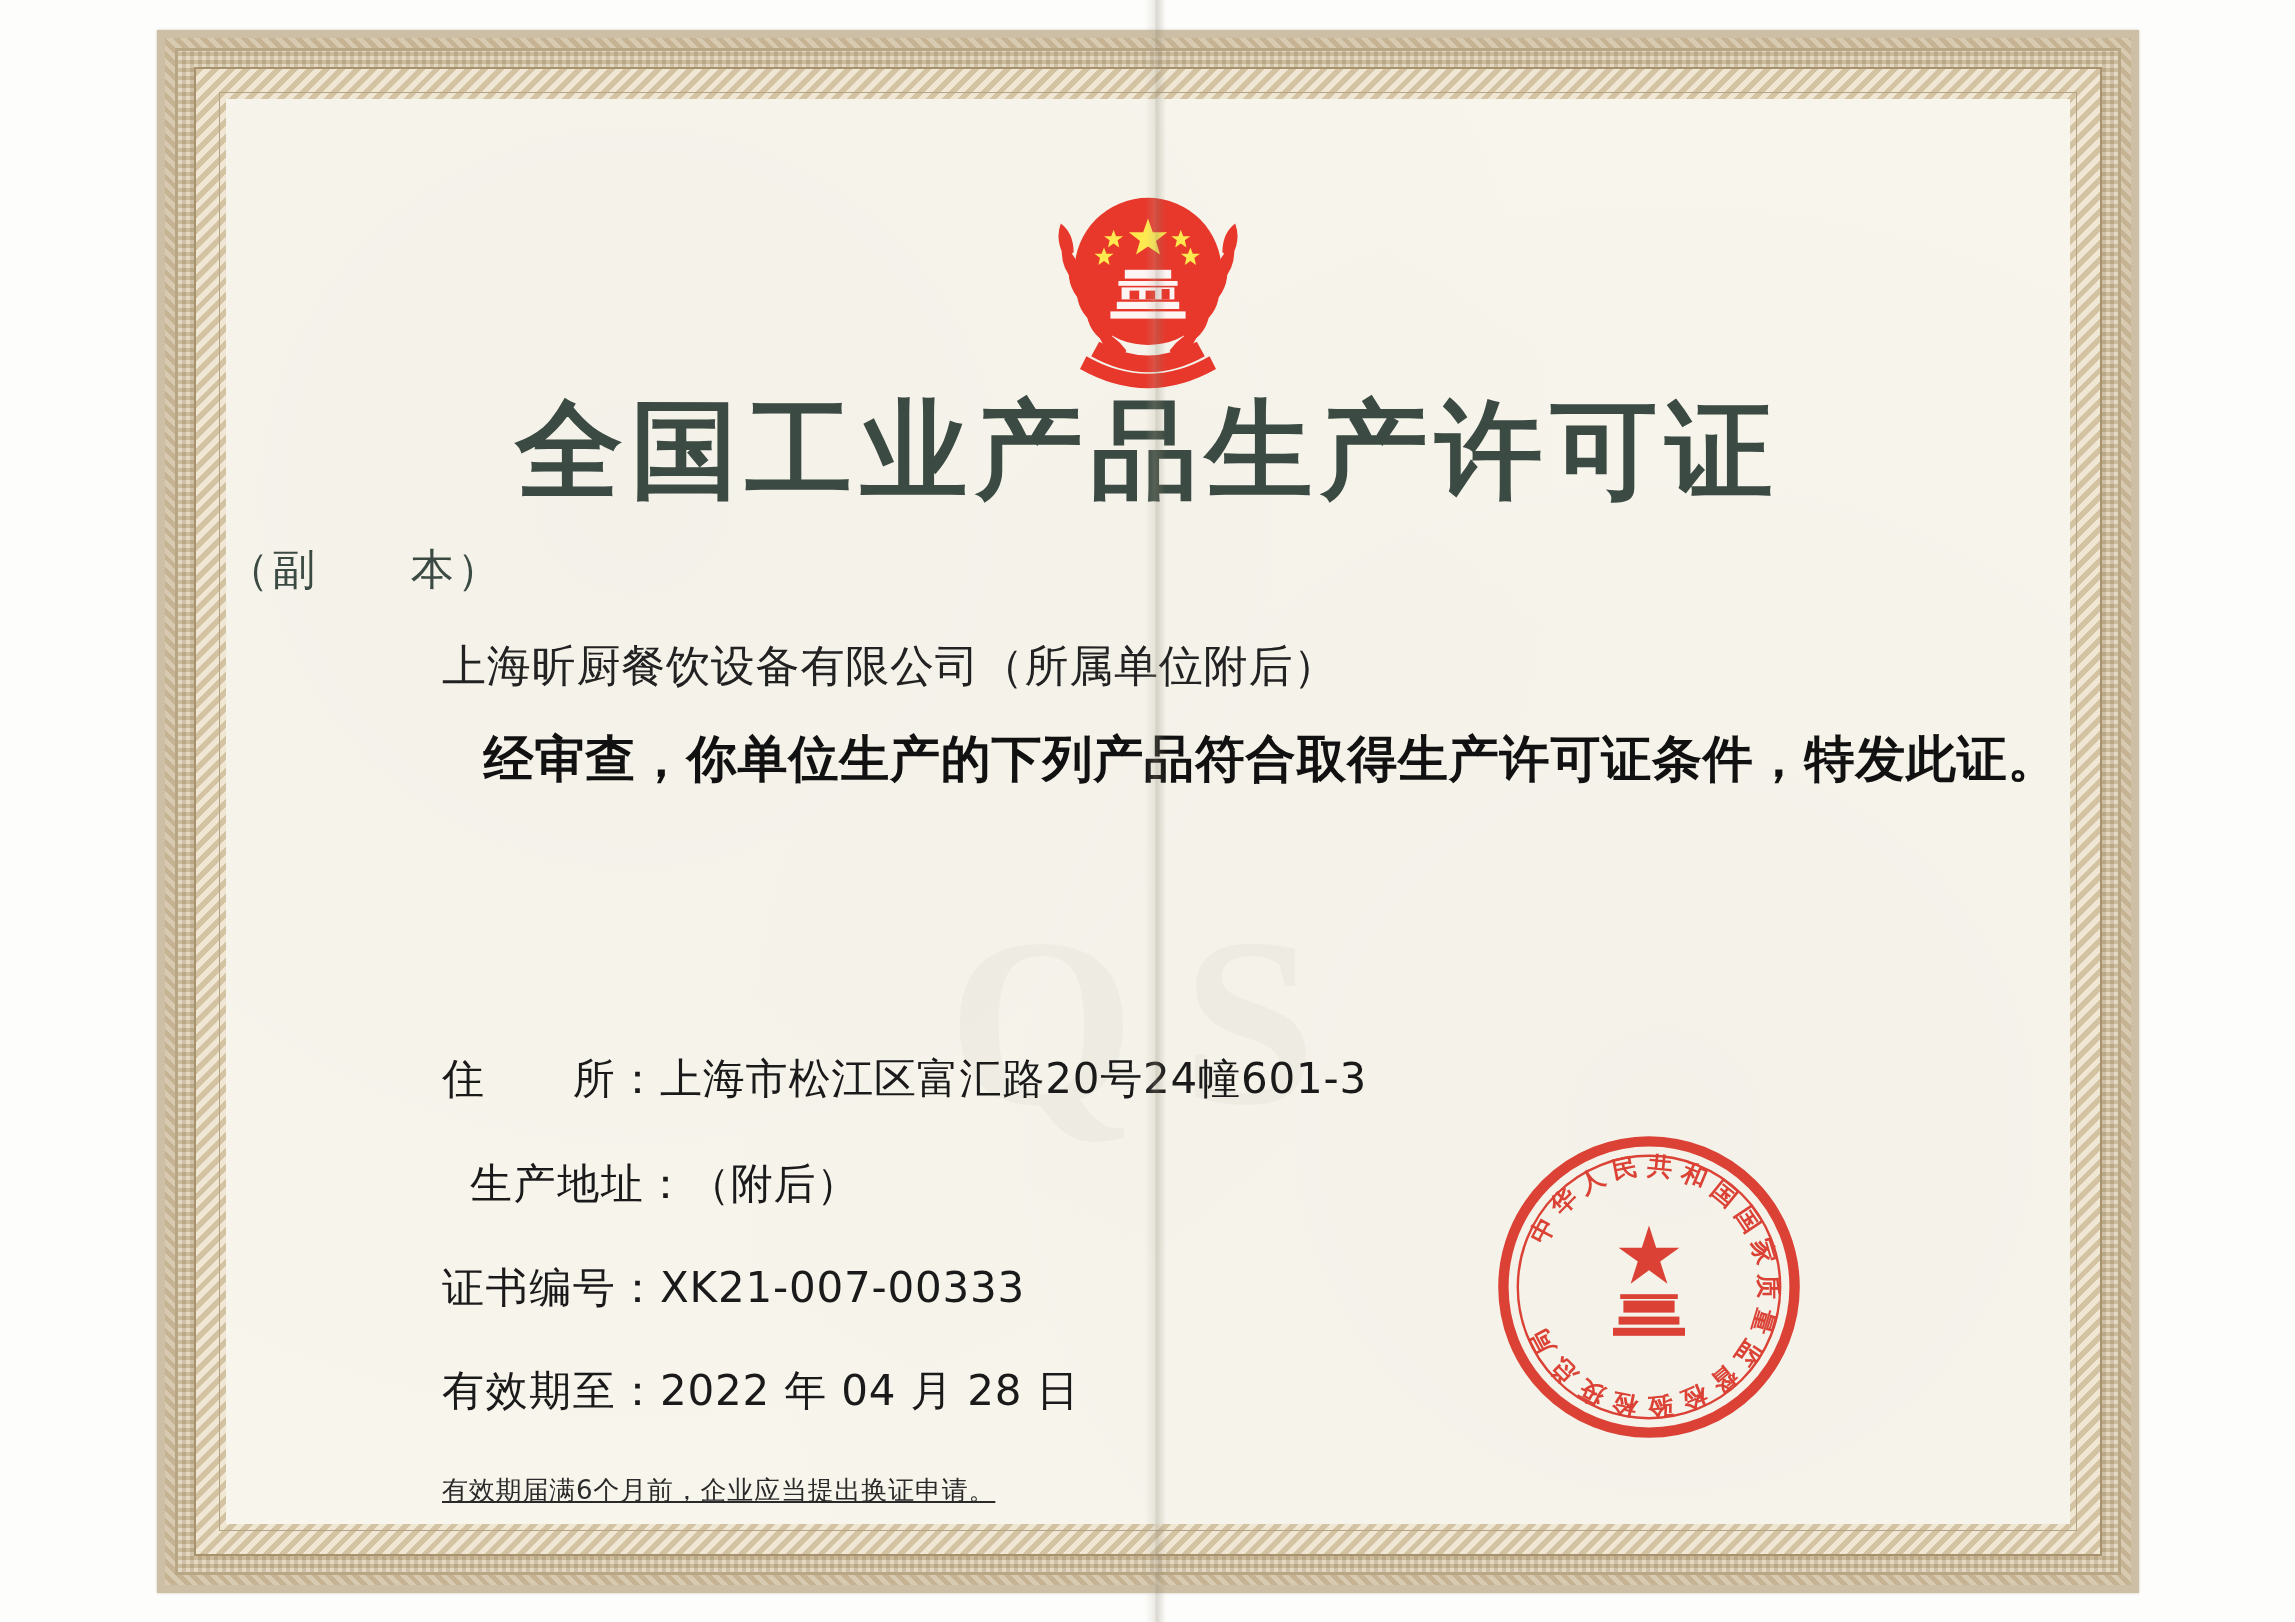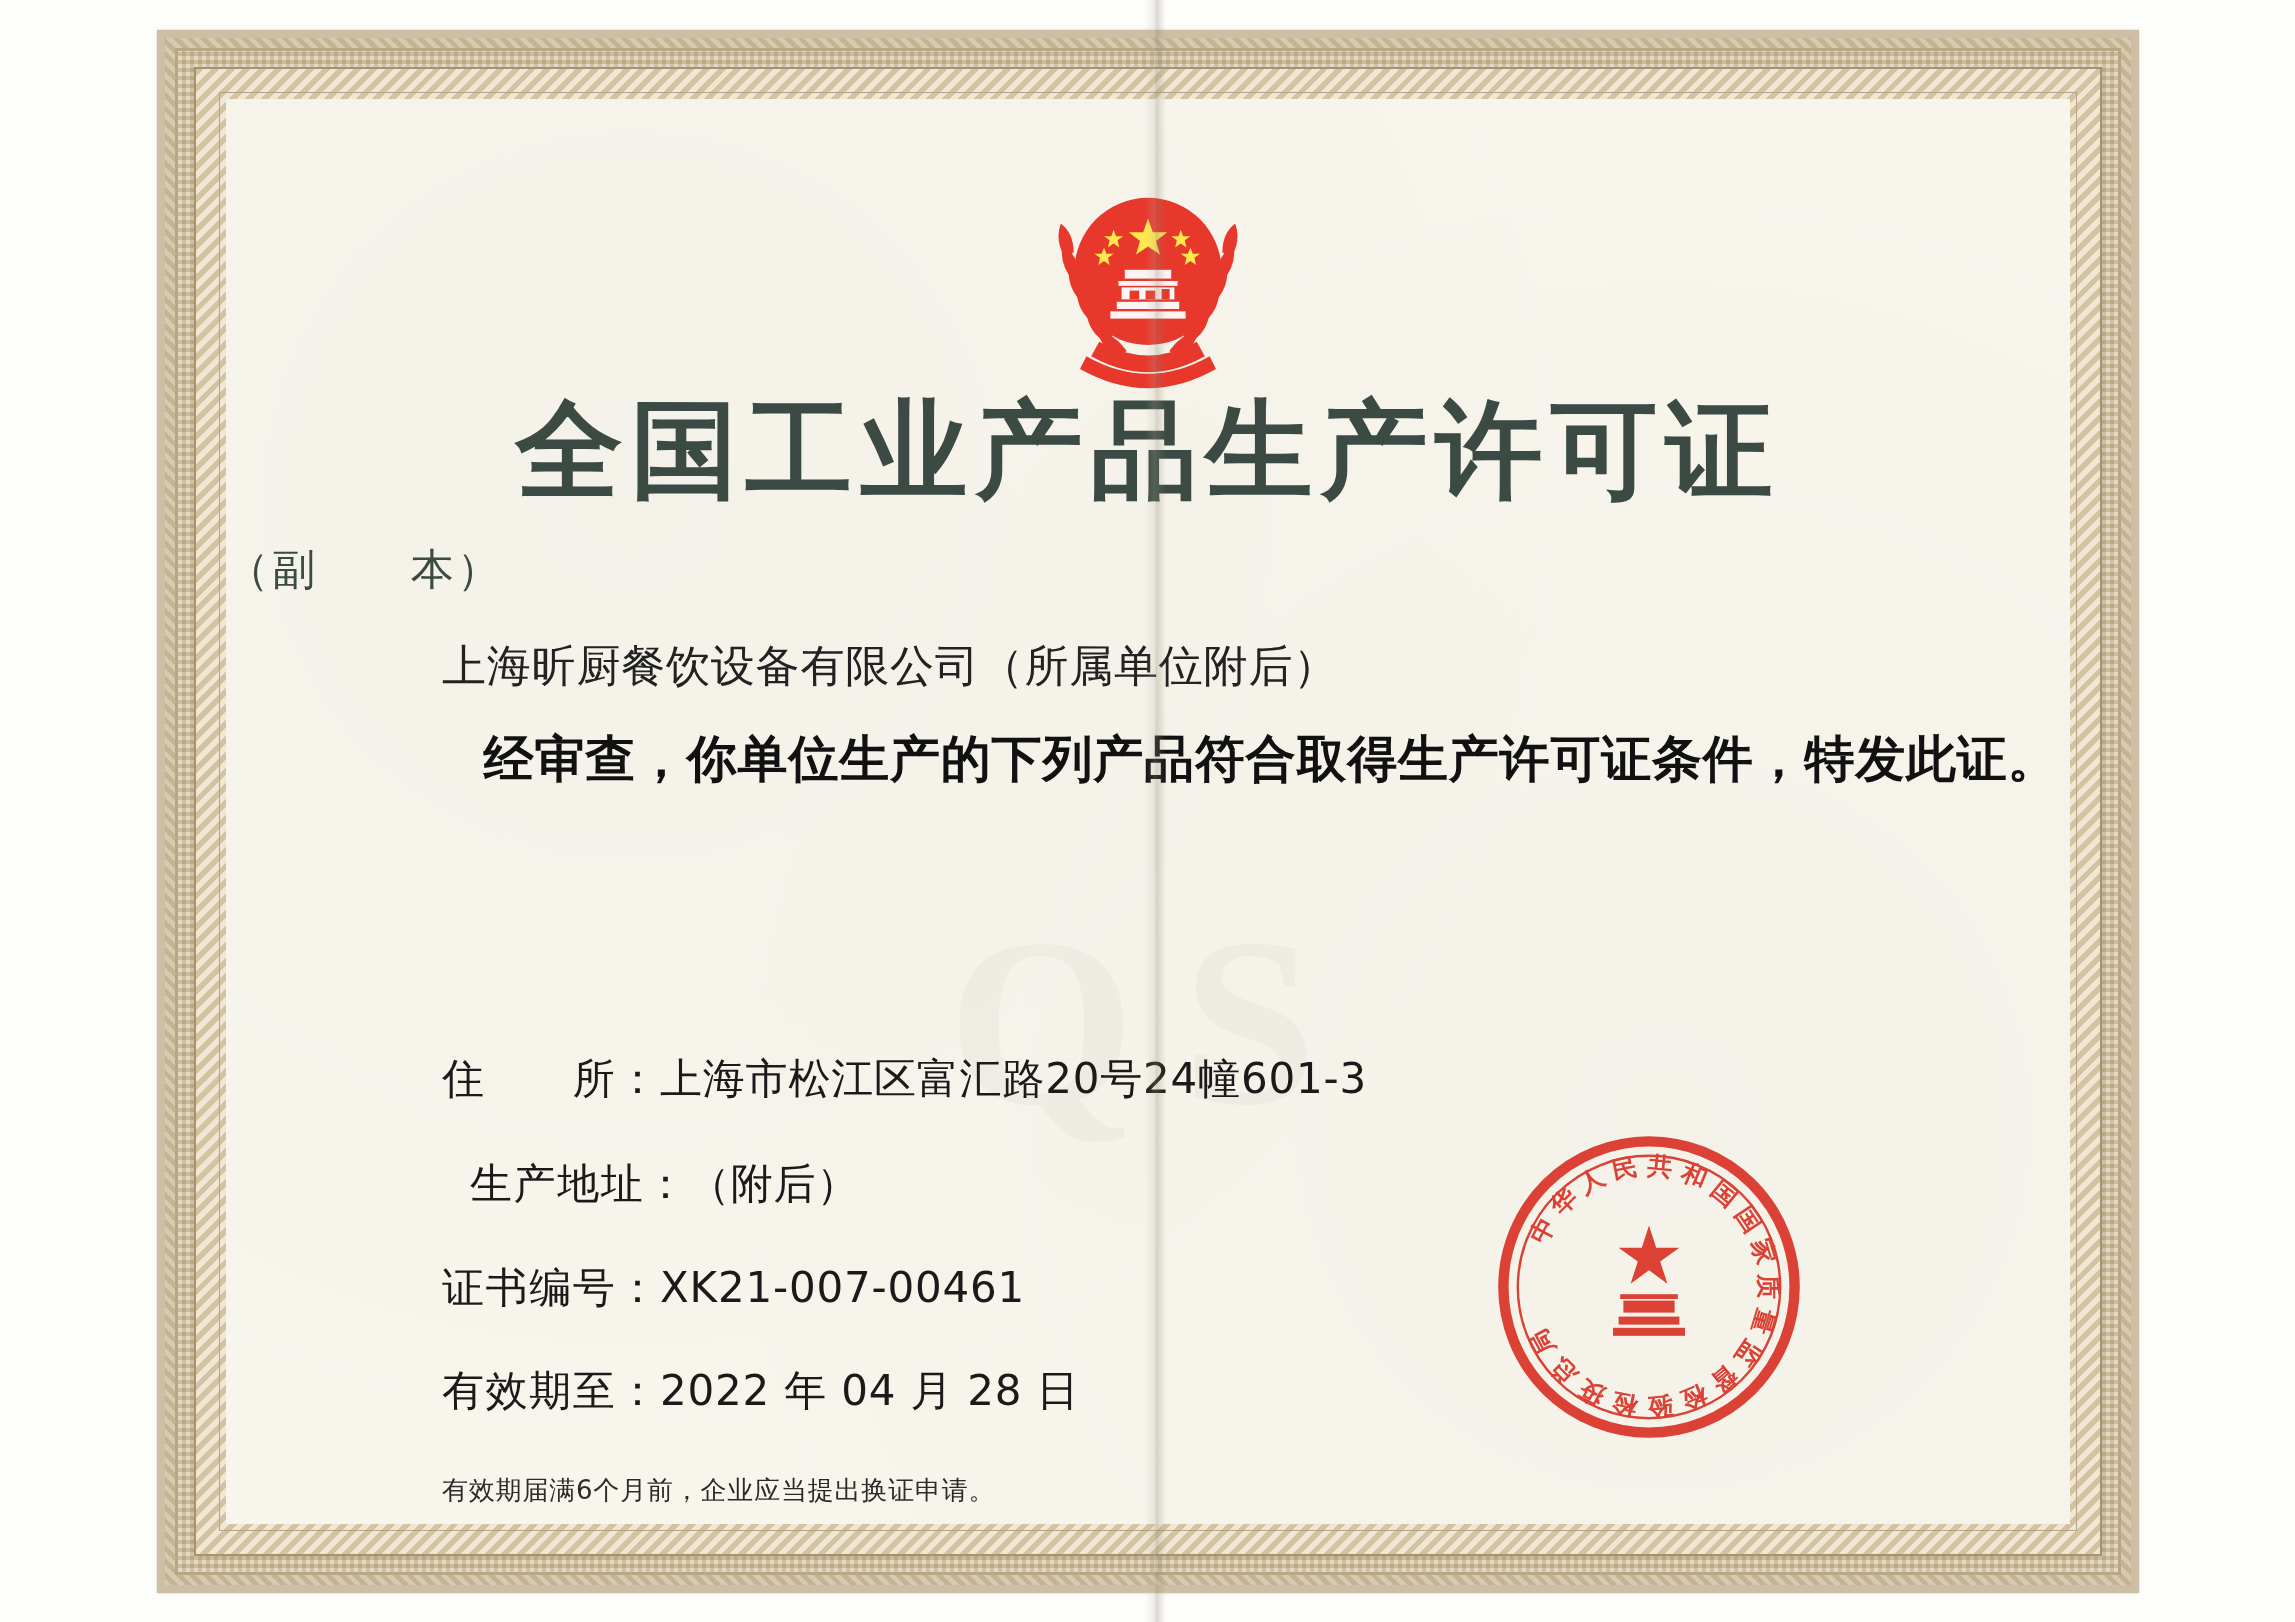--- a/index.html
+++ b/index.html
@@ -204,20 +204,21 @@
   .issue-date .gap { display: inline-block; width: 37px; }
 
   .footnote {
     position: absolute;
     top: 1374px;
     left: 216px;
     font-family: "DejaVu Sans", "Liberation Sans", sans-serif;
     font-size: 26px;
     color: #2a2a2a;
     letter-spacing: 0.8px;
+    text-decoration: underline;
   }
 
   
   .seal {
     position: absolute;
     top: 1032px;
     left: 1267px;
     width: 312px;
     height: 312px;
     opacity: 0.88;
@@ -319,21 +320,21 @@
 
       <div class="field f-address">
         <span class="lbl">住　　所：</span><span class="val">上海市松江区富汇路20号24幢601-3</span>
       </div>
 
       <div class="field f-factory">
         <span class="lbl">生产地址：</span><span class="val">（附后）</span>
       </div>
 
       <div class="field f-cert">
-        <span class="lbl">证书编号：</span><span class="val">XK21-007-00461</span>
+        <span class="lbl">证书编号：</span><span class="val">XK21-007-00333</span>
       </div>
 
       <div class="field f-valid">
         <span class="lbl">有效期至：</span><span class="val">2022 年 04 月 28 日</span>
       </div>
 
 
       <div class="footnote">有效期届满6个月前，企业应当提出换证申请。</div>
 
       <div class="seal">

